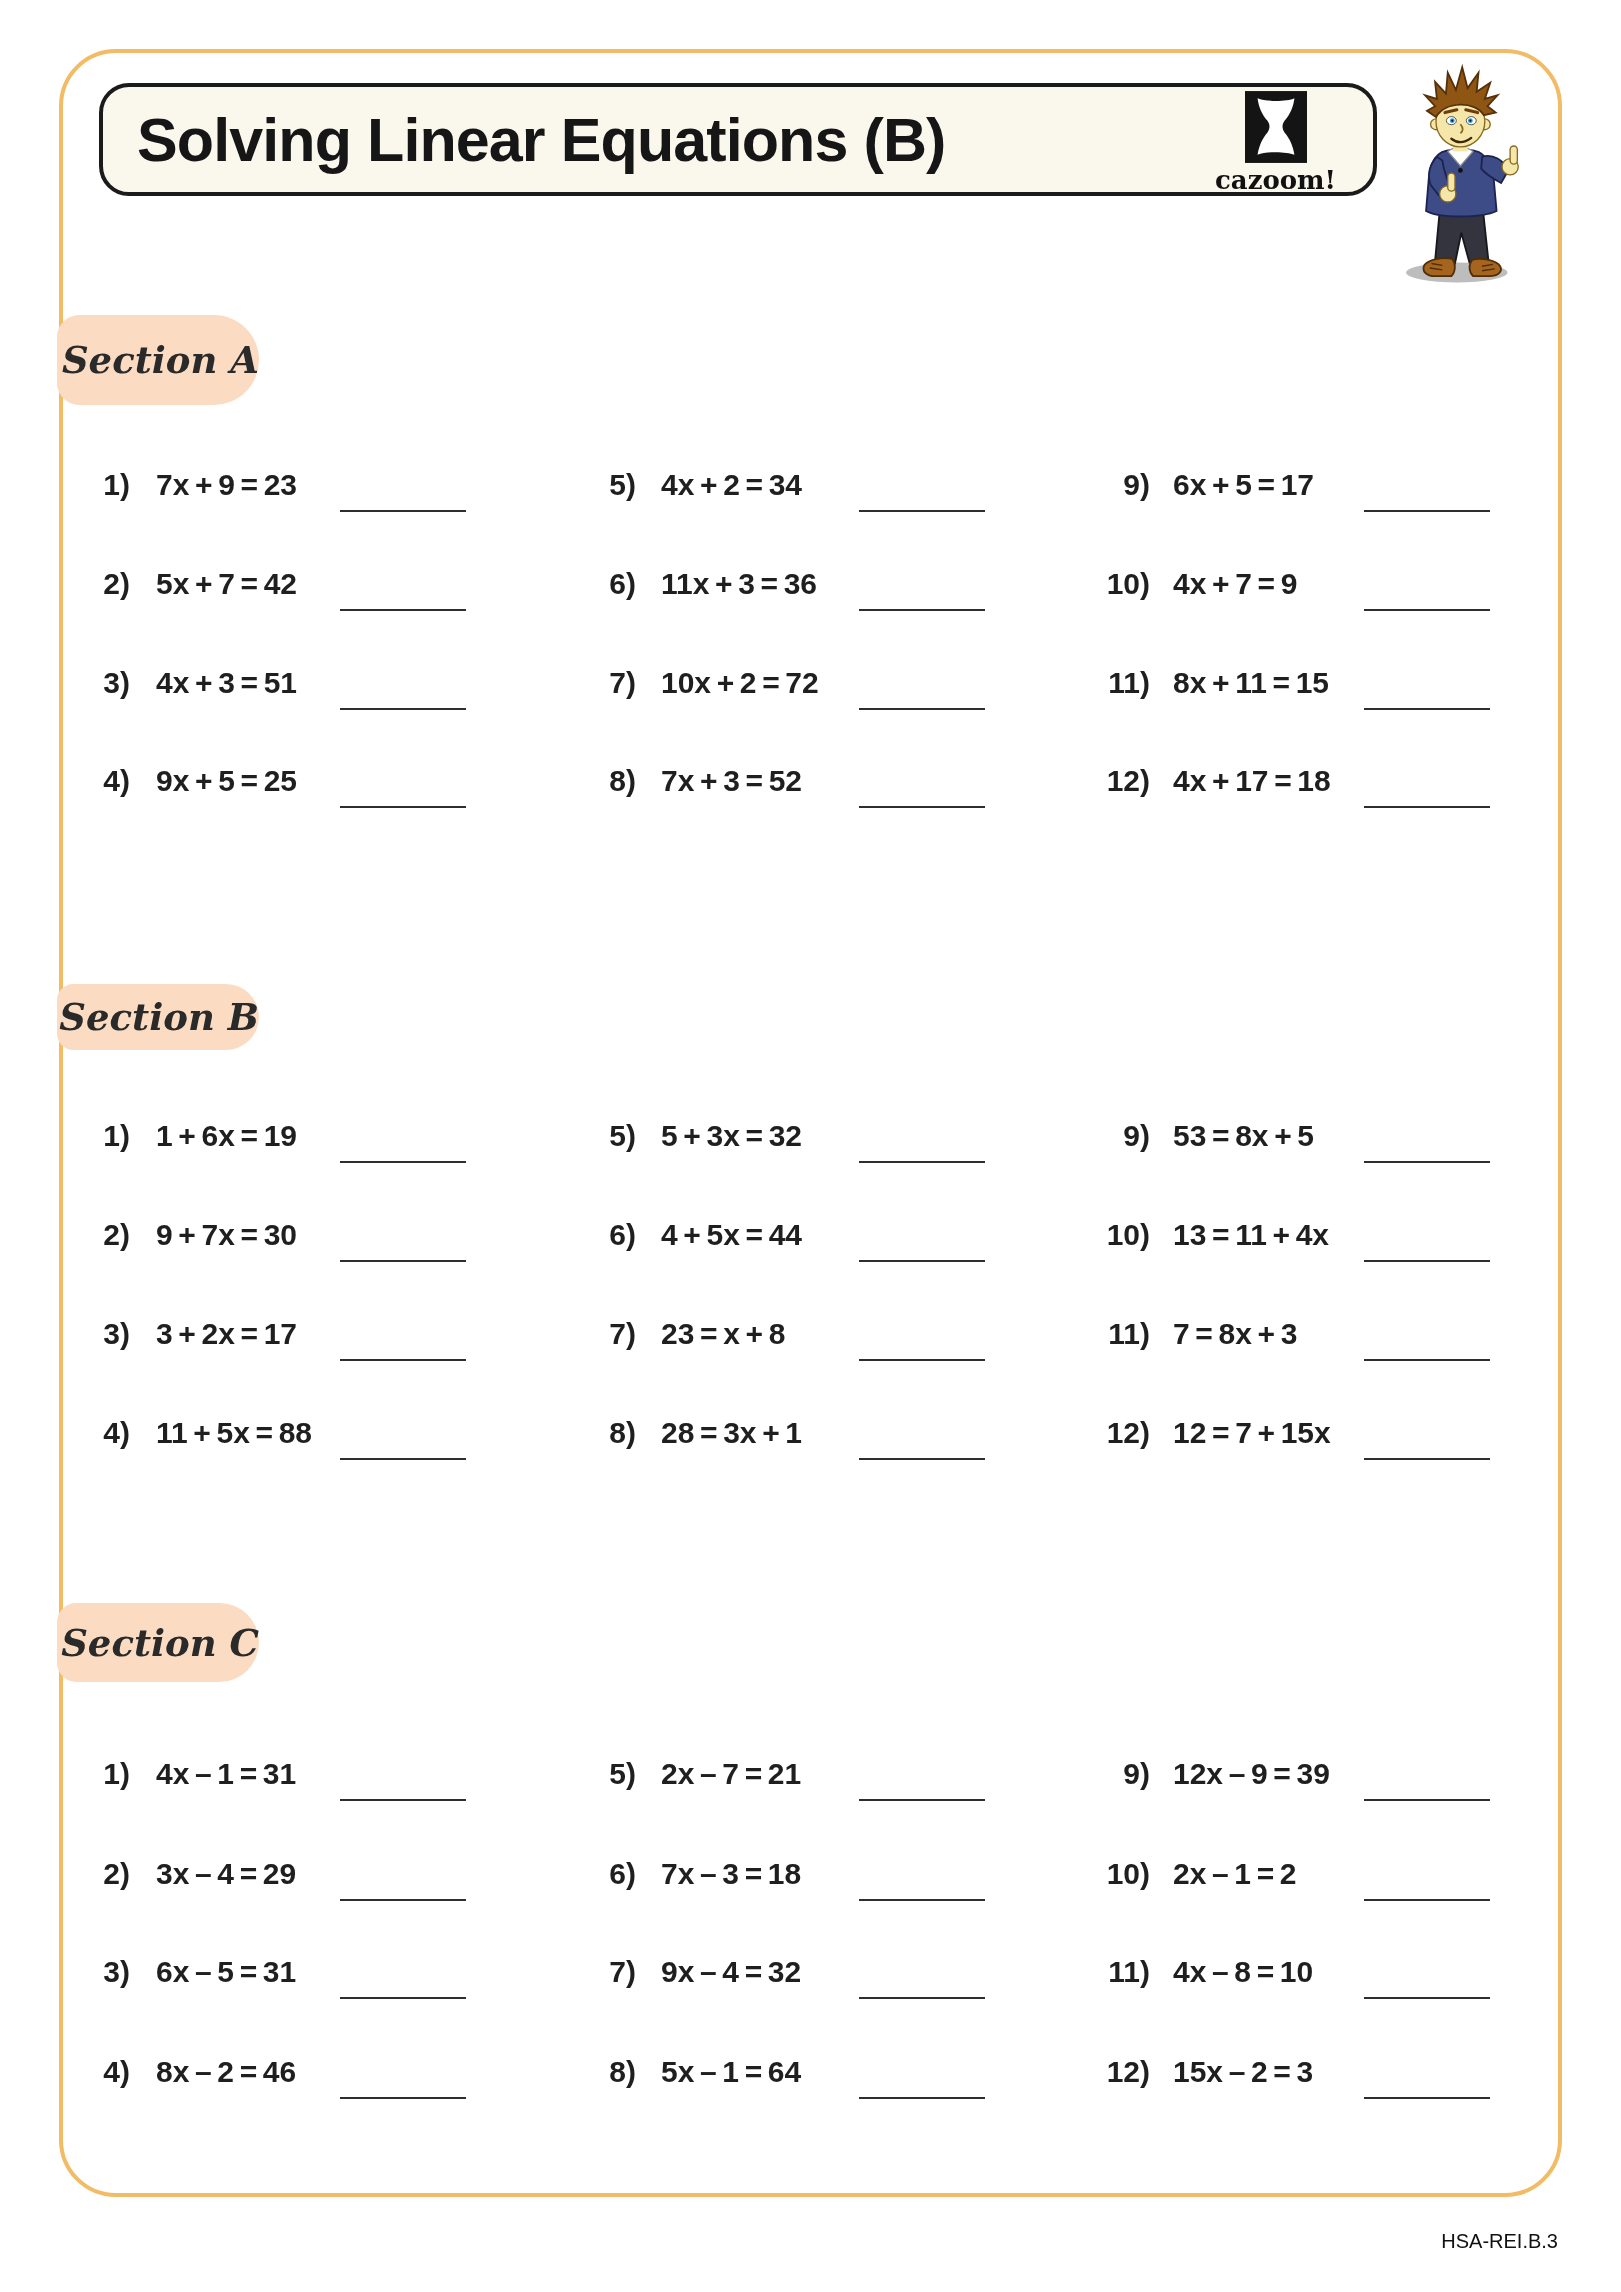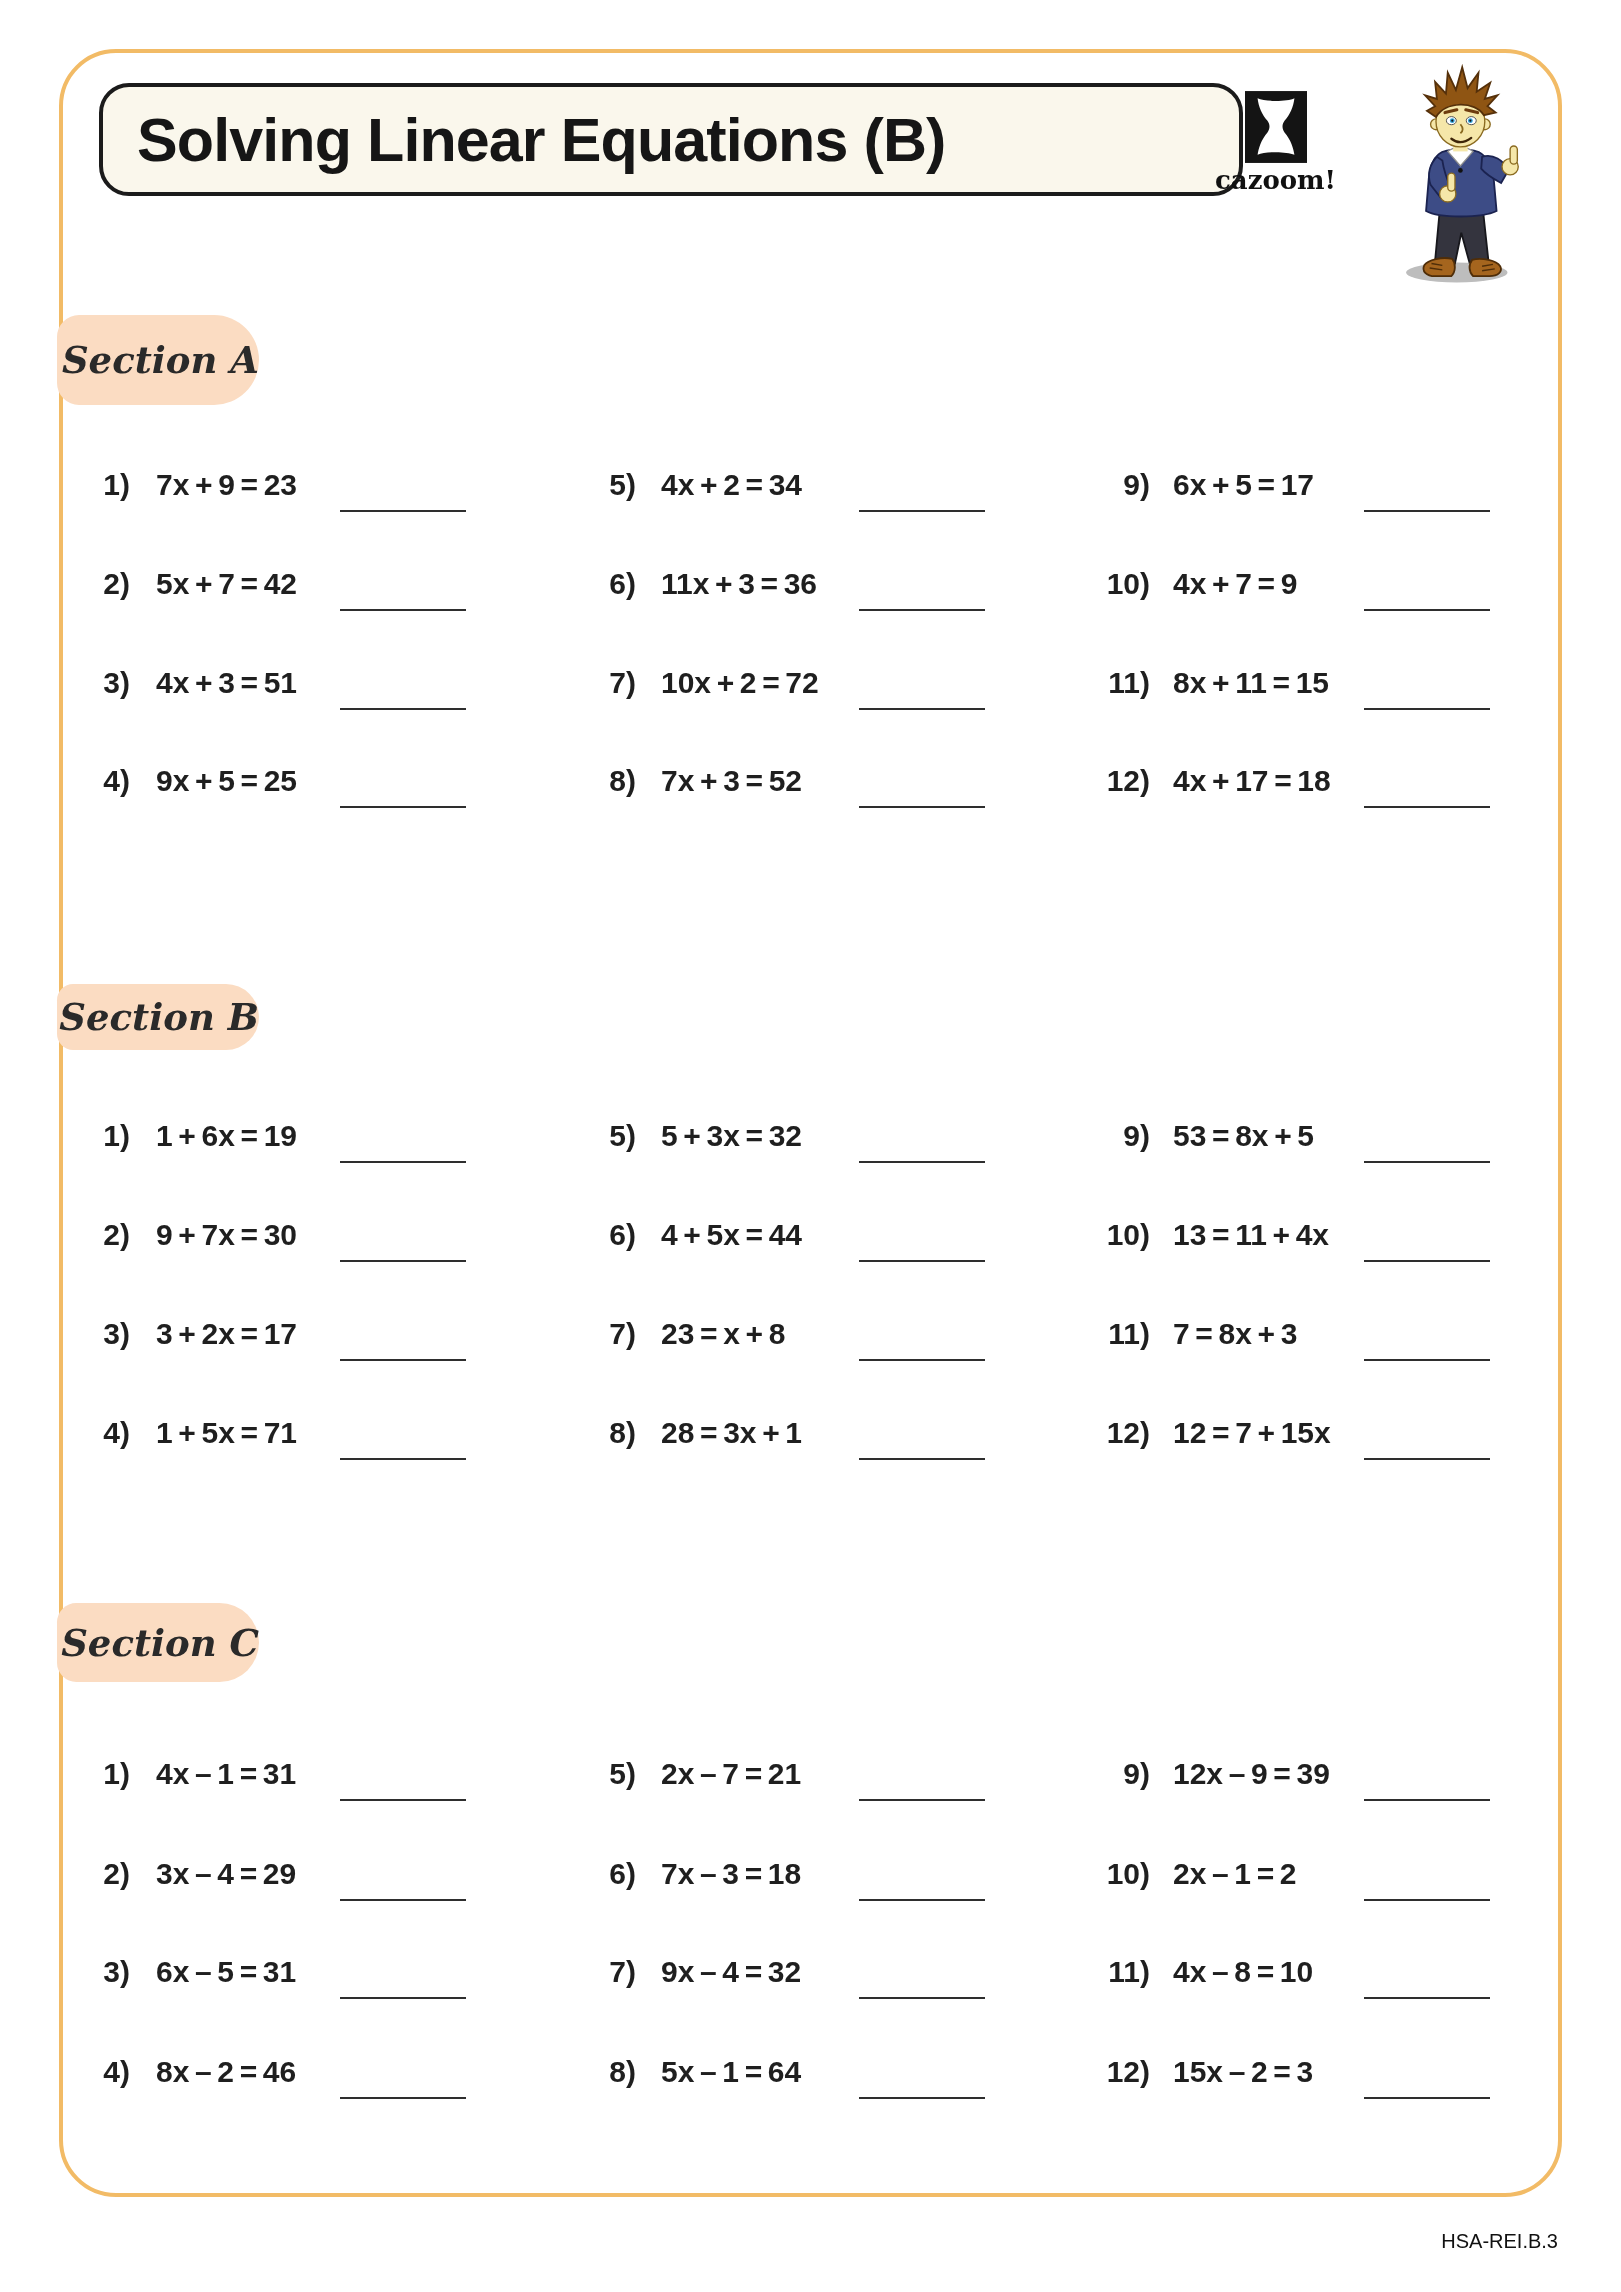--- a/index.html
+++ b/index.html
@@ -4,21 +4,21 @@
 <style>
   html,body{margin:0;padding:0;background:#ffffff;}
   body{width:1622px;height:2293px;position:relative;font-family:"Liberation Sans",sans-serif;}
   .sheet{position:absolute;inset:0;background:#ffffff;overflow:hidden;}
 
   
   .page-border{position:absolute;left:59px;top:49px;width:1503px;height:2148px;
     border:4.5px solid #F2BB66;border-radius:57px;box-sizing:border-box;}
 
   
-  .title-box{position:absolute;left:99px;top:83px;width:1144px;height:113px;
+  .title-box{position:absolute;left:99px;top:83px;width:1278px;height:113px;
     background:#FAF7EC;border:4.5px solid #1b1b1b;border-radius:30px;box-sizing:border-box;
     display:flex;align-items:center;}
   .title-text{padding-left:34px;font-size:61px;font-weight:bold;color:#161616;letter-spacing:-0.9px;white-space:nowrap;}
 
   
   .logo{position:absolute;left:1211px;top:91px;width:129px;height:106px;text-align:center;}
   .logo .drum-box{display:block;margin:0 auto;}
   .logo-word{display:block;margin-top:1.8px;font-family:"DejaVu Serif",serif;font-weight:bold;
     font-size:26px;color:#111;letter-spacing:0px;}
 
@@ -199,21 +199,21 @@
       <span class="peq">9 + 7x = 30</span>
       <span class="ansline"></span>
     </div>
   <div class="prob col1 rB3">
       <span class="pnum">3)</span>
       <span class="peq">3 + 2x = 17</span>
       <span class="ansline"></span>
     </div>
   <div class="prob col1 rB4">
       <span class="pnum">4)</span>
-      <span class="peq">1 + 5x = 71</span>
+      <span class="peq">11 + 5x = 88</span>
       <span class="ansline"></span>
     </div>
   <div class="prob col2 rB1">
       <span class="pnum">5)</span>
       <span class="peq">5 + 3x = 32</span>
       <span class="ansline"></span>
     </div>
   <div class="prob col2 rB2">
       <span class="pnum">6)</span>
       <span class="peq">4 + 5x = 44</span>

